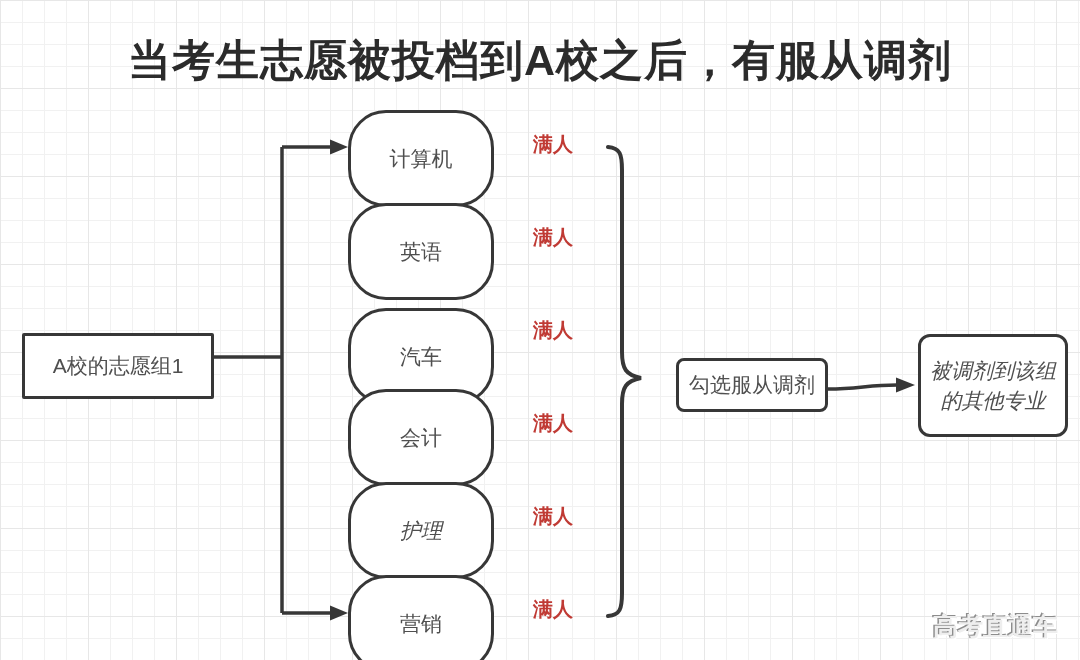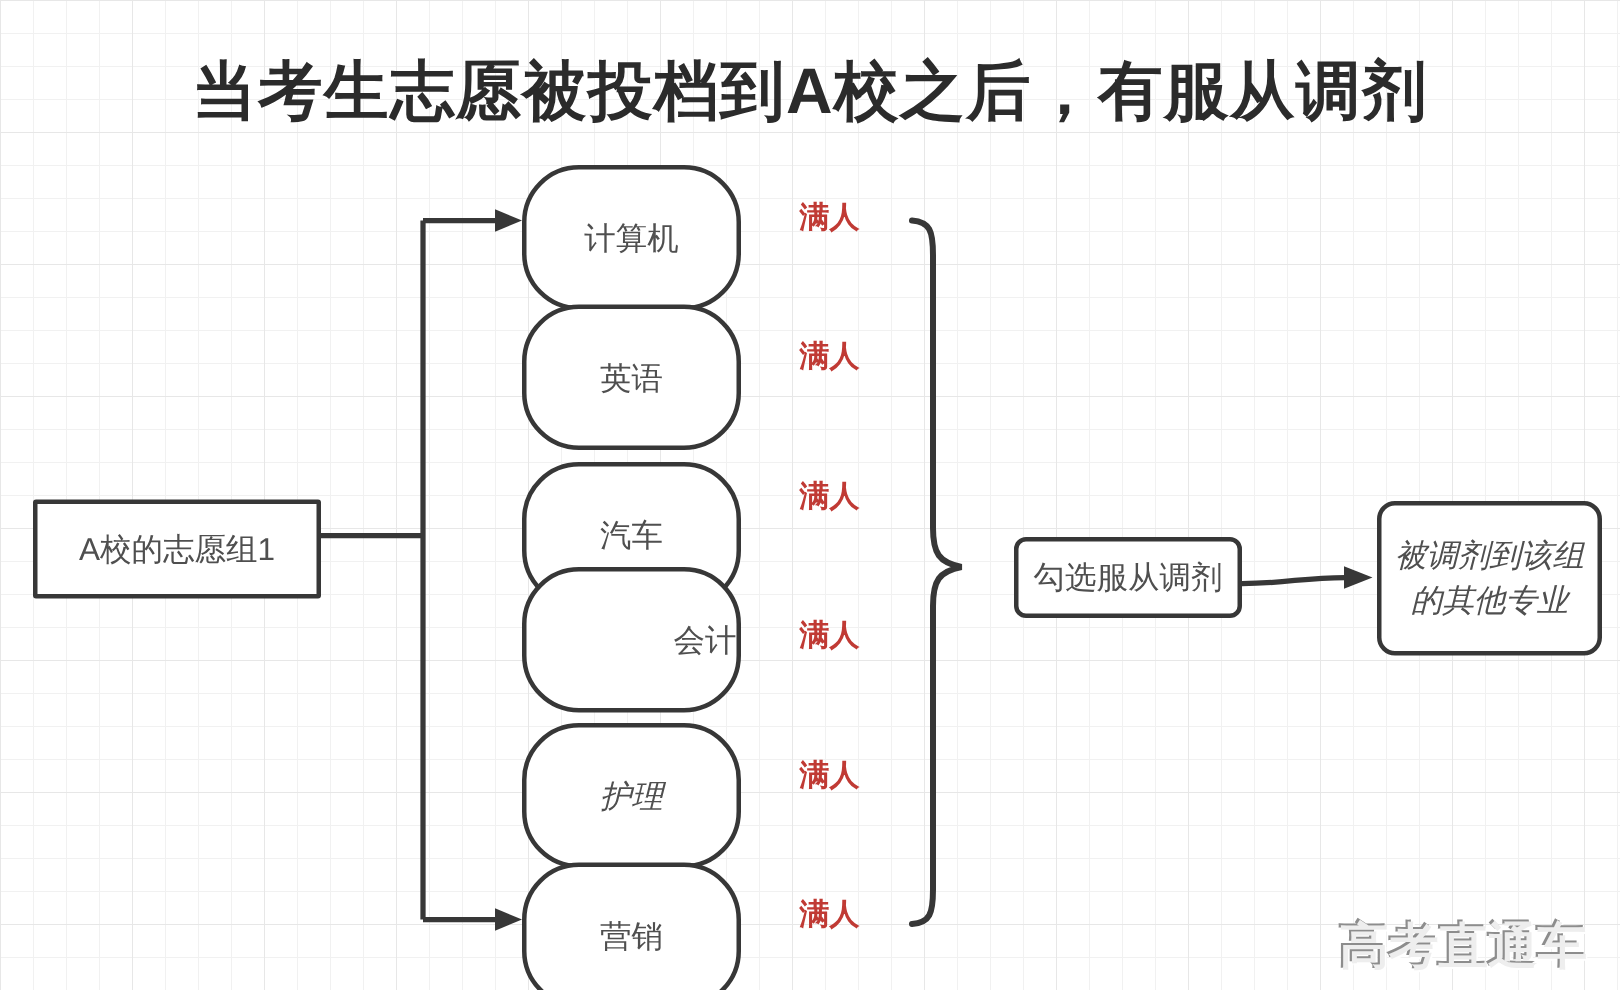--- a/index.html
+++ b/index.html
@@ -68,21 +68,21 @@
     border-radius: 2px;
   }
   .major-node {
     left: 348px;
     width: 146px; height: 97px;
     border-radius: 38px;
   }
   .major-node.m0 { top: 110px; }
   .major-node.m1 { top: 203px; }
   .major-node.m2 { top: 284px; margin-top: 24px; }
-  .major-node.m3 { top: 378px; justify-content: flex-end; }
+  .major-node.m3 { top: 389px; }
   .major-node.m4 { top: 482px; font-style: italic; }
   .major-node.m5 { top: 575px; }
   .status-label {
     position: absolute;
     left: 515px;
     width: 76px;
     text-align: center;
     font-size: 20px;
     font-weight: 800;
     color: var(--red);
@@ -103,22 +103,22 @@
     left: 918px; top: 334px;
     width: 150px; height: 103px;
     border-radius: 12px;
     flex-direction: column;
     line-height: 30px;
     font-style: italic;
   }
   .watermark {
     position: absolute;
     right: 22px;
-    bottom: 6px;
-    font-size: 33px;
+    bottom: 17px;
+    font-size: 25px;
     font-weight: 700;
     color: #eeeeee;
     text-shadow: -1.5px -1.5px 0 #8d8d8d, 1px 1px 0 #ffffff;
     z-index: 2;
   }
 </style>
 </head>
 <body>
 
 <div class="canvas">

